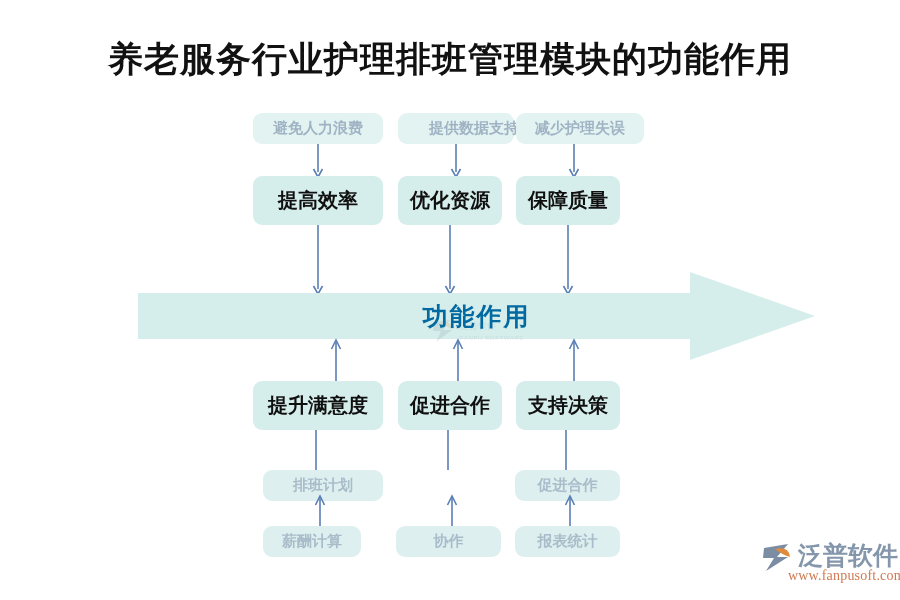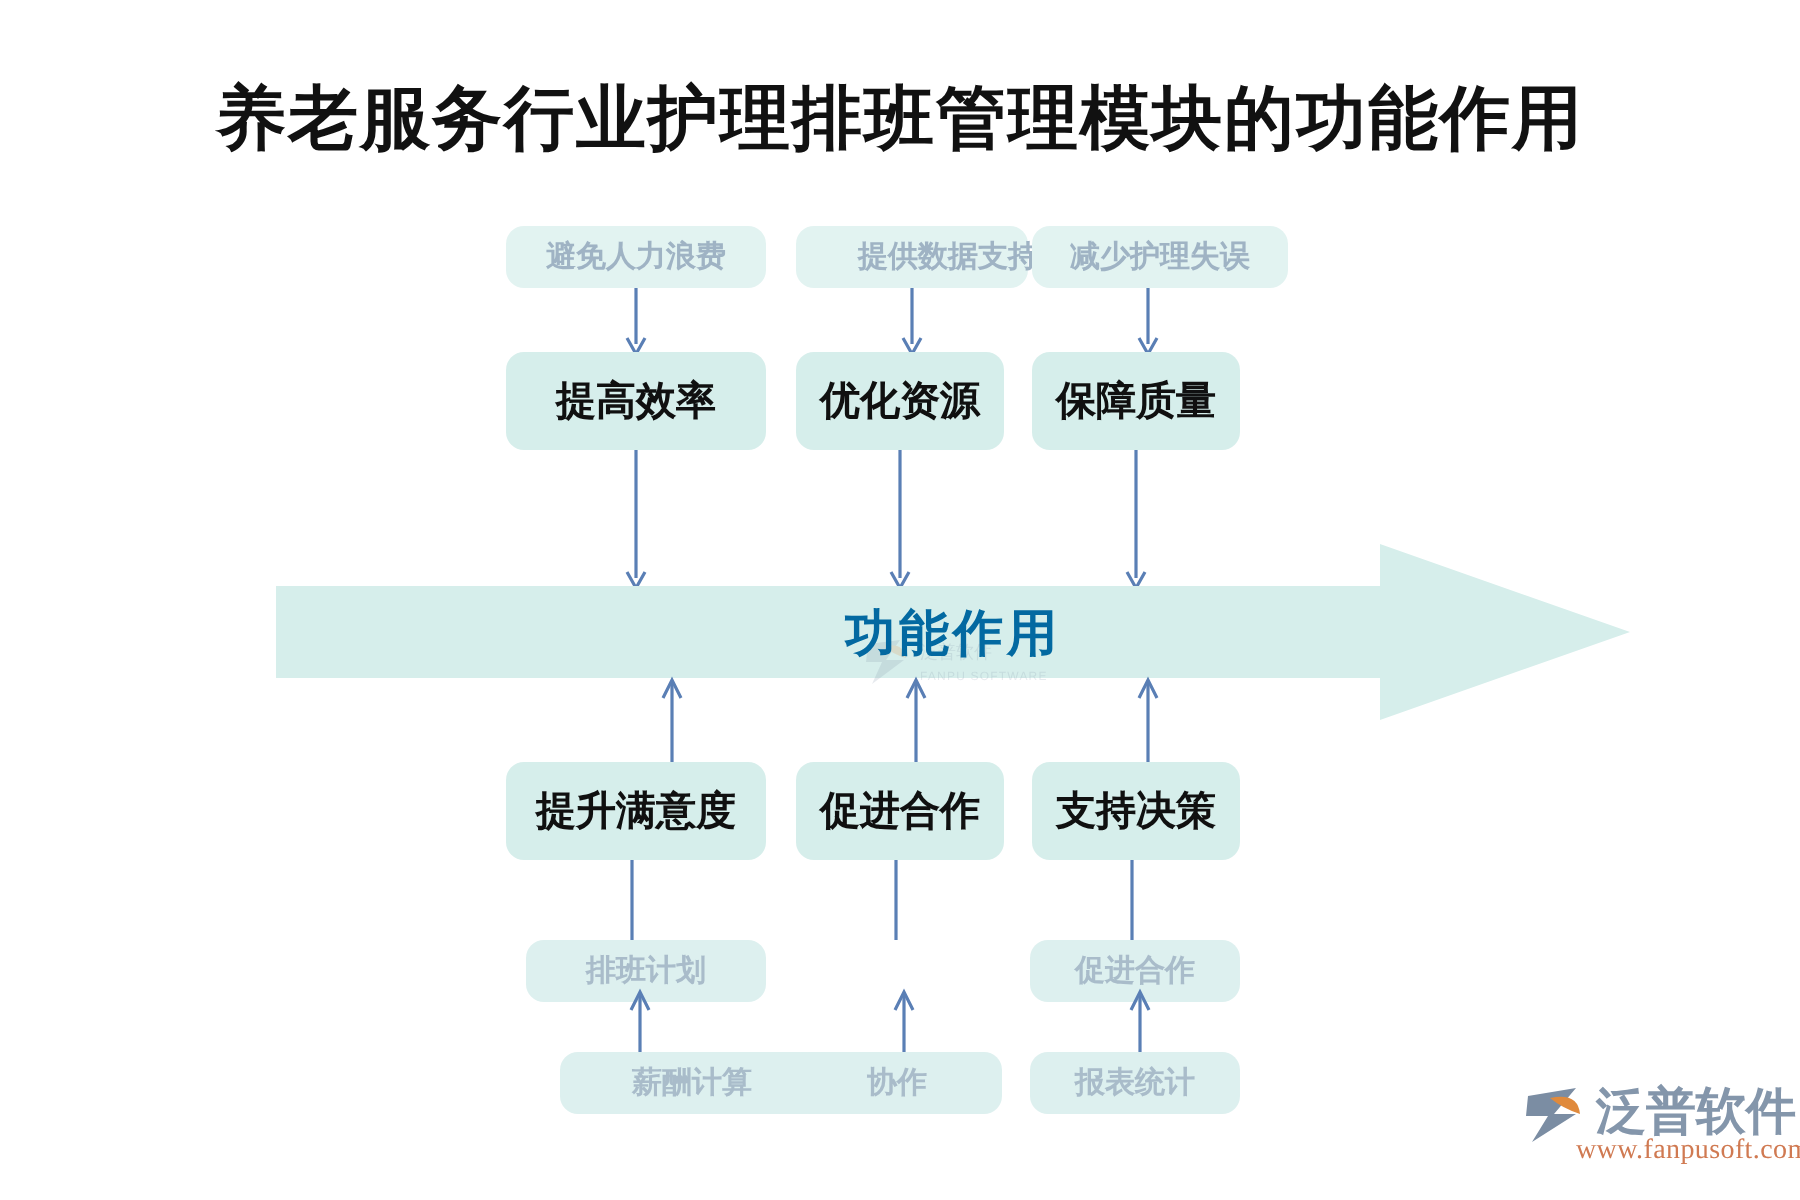--- a/index.html
+++ b/index.html
@@ -217,21 +217,21 @@
       <path d="M1.5 11 L6 2 L10.5 11" fill="none" stroke="#5a7fb5" stroke-width="1.6"></path>
     </svg>
   </div>
   <div class="conn" style="left:564px; top:494px;">
     <svg width="12" height="34" viewBox="0 0 12 34">
       <line x1="6" y1="34" x2="6" y2="3" stroke="#5a7fb5" stroke-width="1.6"></line>
       <path d="M1.5 11 L6 2 L10.5 11" fill="none" stroke="#5a7fb5" stroke-width="1.6"></path>
     </svg>
   </div>
 
-  <div class="box faded dim" style="left:280px; top:526px; width:132px; height:31px;">薪酬计算</div>
+  <div class="box faded dim" style="left:263px; top:526px; width:98px; height:31px;">薪酬计算</div>
   <div class="box faded dim" style="left:396px; top:526px; width:105px; height:31px;">协作</div>
   <div class="box faded dim" style="left:515px; top:526px; width:105px; height:31px;">报表统计</div>
 
   <div class="logo">
     <div class="mark">
       <svg viewBox="0 0 34 30">
         <path d="M2 6 L26 2 L15 15 L26 15 L4 29 L12 16 L1 16 Z" fill="#7b8da3"></path>
         <path d="M13 7 Q27 4 28 15 Q19 12 13 7 Z" fill="#e08a3c"></path>
       </svg>
     </div>

